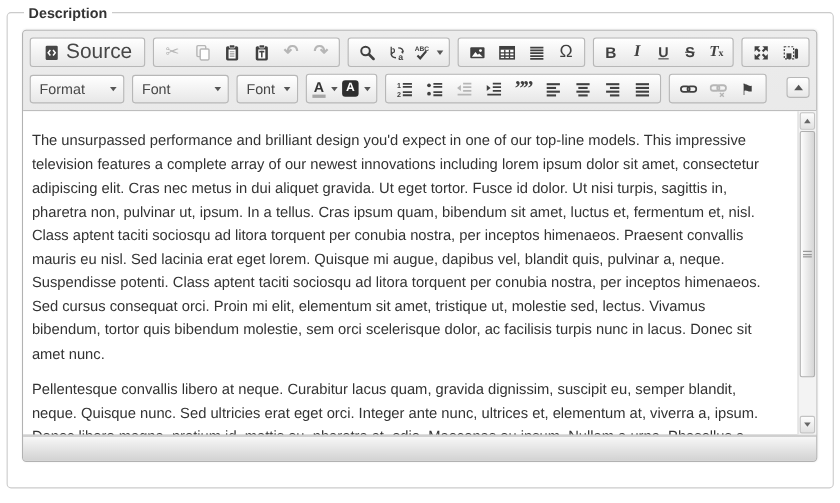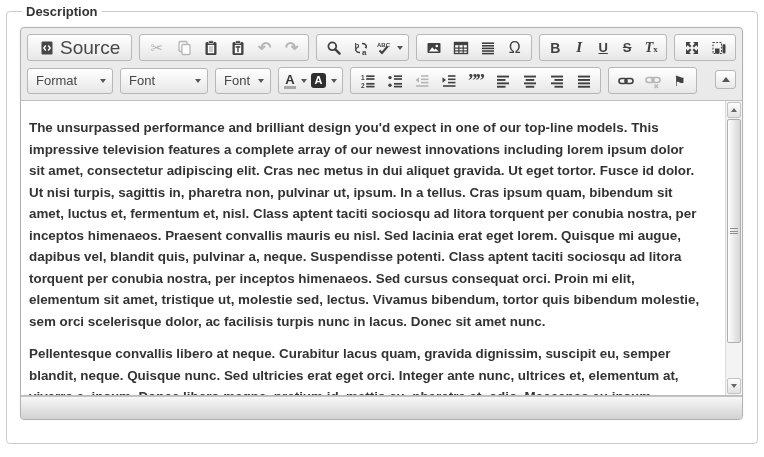--- a/index.html
+++ b/index.html
@@ -84,21 +84,21 @@
   }
   
   .content {
     display:flex; height:296px; background:#fff;
     border-top:1px solid #bdbdbd; border-bottom:1px solid #bdbdbd;
   }
   .text {
     flex:1; overflow:hidden; padding:16px 25px 0 8px;
     font-size:13.4px; line-height:21.5px; color:#333;
   }
-  .text p { margin:0 0 11px 0;font-weight:bold; }
+  .text p { margin:0 0 11px 0; }
   
   .sbar {
     width:17px; background:#f3f3f3; border-left:1px solid #dcdcdc;
     display:flex; flex-direction:column;
   }
   .sb-btn {
     height:16px; margin:1px; display:flex; align-items:center; justify-content:center;
     background:linear-gradient(#fdfdfd,#e2e2e2); border:1px solid #c3c3c3; border-radius:2px;
   }
   .sb-tri-up { width:0;height:0;border-left:3.5px solid transparent;border-right:3.5px solid transparent;border-bottom:4px solid #666; }

